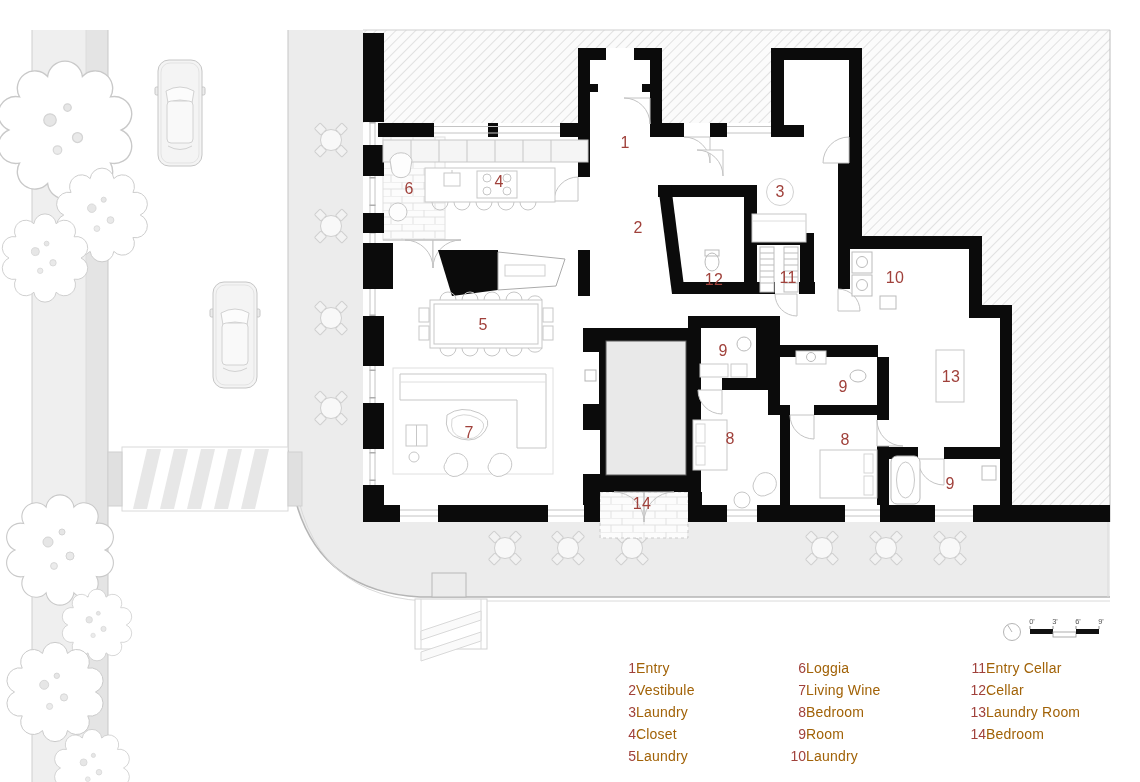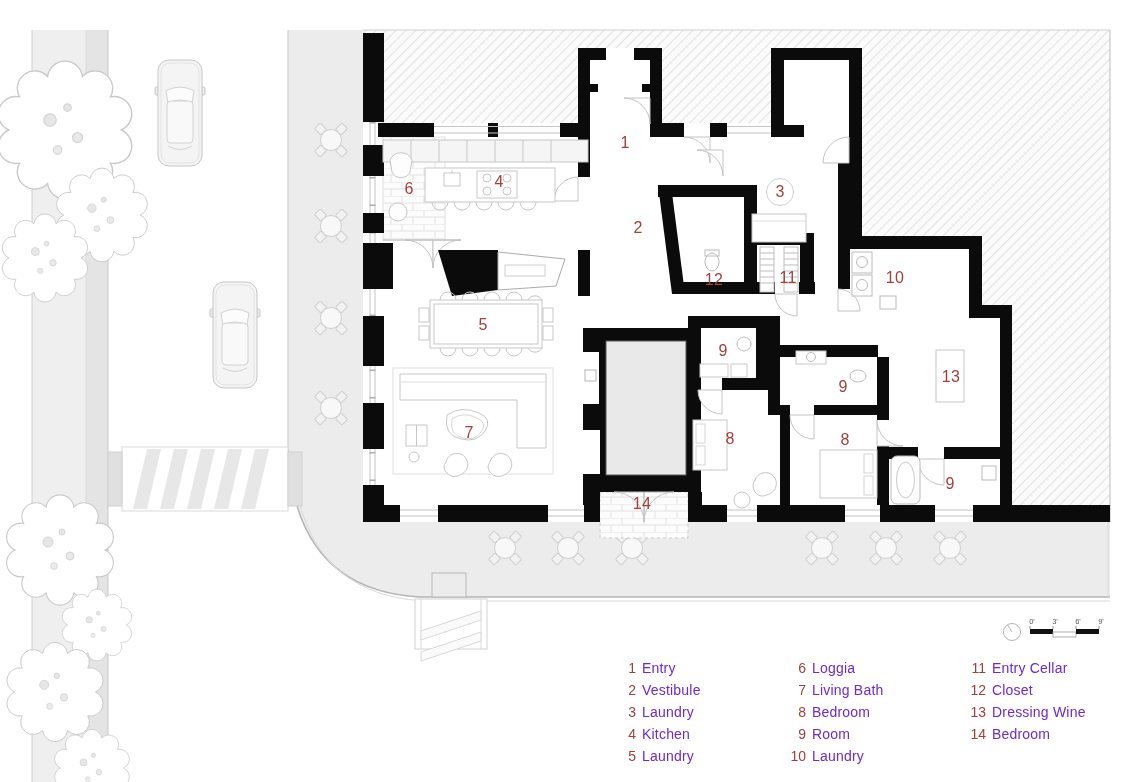--- a/index.html
+++ b/index.html
@@ -9,21 +9,21 @@
   
   .room-num{position:absolute;transform:translate(-50%,-50%);color:#a0413b;font-size:16px;
     letter-spacing:.3px;text-align:center;line-height:1;white-space:nowrap;}
   .room-num.circled{width:26px;height:26px;border:1px solid #d2d2d2;border-radius:50%;
     line-height:25px;background:rgba(255,255,255,.65);}
   
   .legend{position:absolute;top:660px;left:0;width:1140px;height:122px;}
   .legend-col{position:absolute;top:0;}
   .legend-row{display:flex;align-items:baseline;height:22px;}
   .legend-num{display:inline-block;width:28px;text-align:right;color:#a0413b;font-size:14px;}
-  .legend-label{margin-left:6px;color:#6d28d9;font-size:14px;letter-spacing:.2px;}
+  .legend-label{margin-left:0;color:#a16207;font-size:14px;letter-spacing:.2px;}
   .col-1{left:608px;} .col-2{left:778px;} .col-3{left:958px;}
 </style>
 </head>
 <body>
 
 <div class="stage">
 
 <svg width="1140" height="782" viewBox="0 0 1140 782">
   <defs>
     <pattern id="hatch" width="7" height="7" patternTransform="rotate(45)" patternUnits="userSpaceOnUse">
@@ -395,35 +395,35 @@
         <div class="legend-row">
           <span class="legend-num">2</span>
           <span class="legend-label">Vestibule</span>
         </div>
         <div class="legend-row">
           <span class="legend-num">3</span>
           <span class="legend-label">Laundry</span>
         </div>
         <div class="legend-row">
           <span class="legend-num">4</span>
-          <span class="legend-label">Kitchen</span>
+          <span class="legend-label">Closet</span>
         </div>
         <div class="legend-row">
           <span class="legend-num">5</span>
           <span class="legend-label">Laundry</span>
         </div>
       </div>
       <div class="legend-col col-2">
         <div class="legend-row">
           <span class="legend-num">6</span>
           <span class="legend-label">Loggia</span>
         </div>
         <div class="legend-row">
           <span class="legend-num">7</span>
-          <span class="legend-label">Living Bath</span>
+          <span class="legend-label">Living Wine</span>
         </div>
         <div class="legend-row">
           <span class="legend-num">8</span>
           <span class="legend-label">Bedroom</span>
         </div>
         <div class="legend-row">
           <span class="legend-num">9</span>
           <span class="legend-label">Room</span>
         </div>
         <div class="legend-row">
@@ -431,25 +431,25 @@
           <span class="legend-label">Laundry</span>
         </div>
       </div>
       <div class="legend-col col-3">
         <div class="legend-row">
           <span class="legend-num">11</span>
           <span class="legend-label">Entry Cellar</span>
         </div>
         <div class="legend-row">
           <span class="legend-num">12</span>
-          <span class="legend-label">Closet</span>
+          <span class="legend-label">Cellar</span>
         </div>
         <div class="legend-row">
           <span class="legend-num">13</span>
-          <span class="legend-label">Dressing Wine</span>
+          <span class="legend-label">Laundry Room</span>
         </div>
         <div class="legend-row">
           <span class="legend-num">14</span>
           <span class="legend-label">Bedroom</span>
         </div>
       </div>
     </div>
 
 <svg width="120" height="36" viewBox="0 0 120 36" style="left:998px;top:614px;">
   <g>

